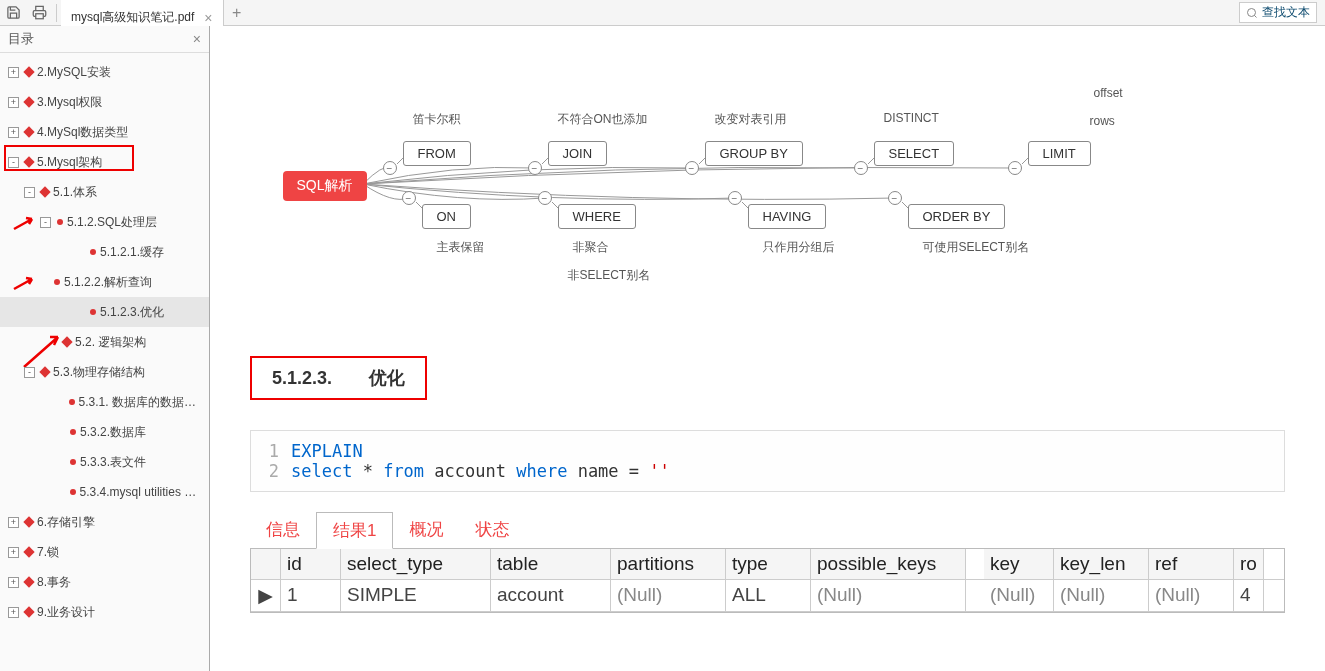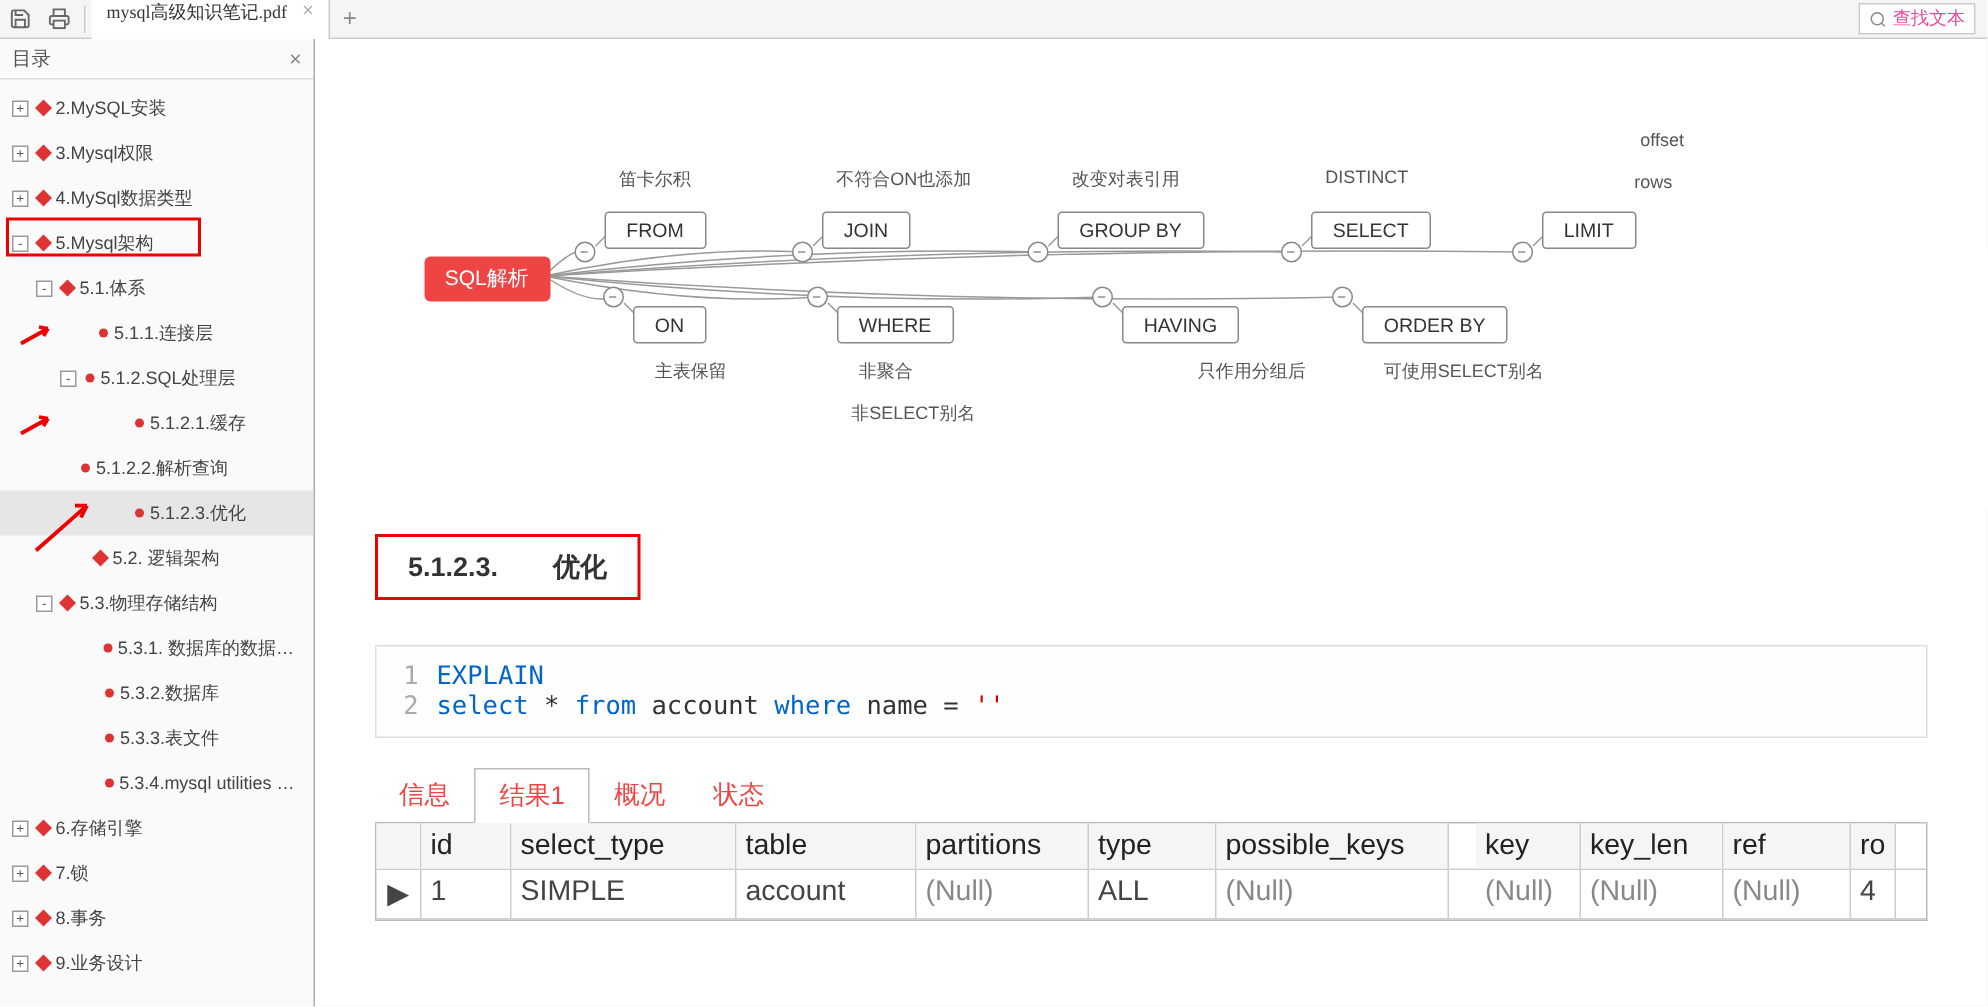--- a/index.html
+++ b/index.html
@@ -2,25 +2,25 @@
 <html><head>
   <meta charset="utf-8">
   <style>
     * { box-sizing: border-box; margin: 0; padding: 0; }
     body { font-family: "Microsoft YaHei", Arial, sans-serif; font-size: 12px; color: #333; background: #fff; overflow: hidden; }
     
     .toolbar { display: flex; align-items: center; height: 26px; border-bottom: 1px solid #ccc; background: #f5f5f5; }
     .toolbar-left { display: flex; align-items: center; }
     .toolbar-icon { display: inline-flex; align-items: center; justify-content: center; width: 22px; height: 22px; cursor: pointer; color: #666; margin: 0 2px; }
     .toolbar-sep { width: 1px; height: 18px; background: #ccc; margin: 0 4px; }
-    .tab { display: flex; align-items: flex-start; padding: 0 10px; height: 26px; background: #fff; border-right: 1px solid #ccc; font-size: 12px; font-family: Liberation Serif, serif; }
+    .tab { display: flex; align-items: flex-end; padding: 0 10px; height: 26px; background: #fff; border-right: 1px solid #ccc; font-size: 12px; }
     .tab-close { margin-left: 10px; color: #999; cursor: pointer; font-size: 14px; }
     .tab-add { display: flex; align-items: center; justify-content: center; width: 26px; color: #888; cursor: pointer; font-size: 16px; }
     .toolbar-right { margin-left: auto; display: flex; align-items: center; padding-right: 8px; }
-    .search-box { display: flex; align-items: center; border: 1px solid #ccc; padding: 1px 6px; background: #fff; font-size: 12px; color: #ec4899; }
+    .search-box { display: flex; align-items: center; border: 1px solid #ccc; padding: 1px 6px; background: #fff; font-size: 12px; color: #0c4a6e; }
     
     .main { display: flex; height: calc(100vh - 26px); }
     
     .sidebar { width: 210px; border-right: 1px solid #aaa; background: #fafafa; display: flex; flex-direction: column; }
     .sidebar-header { display: flex; align-items: center; padding: 4px 8px; font-size: 13px; color: #555; border-bottom: 1px solid #ddd; }
     .sidebar-header-close { margin-left: auto; color: #888; cursor: pointer; font-size: 14px; }
     .toc { flex: 1; overflow-y: auto; padding: 4px 0; position: relative; }
     .toc-item { display: flex; align-items: center; height: 30px; padding-right: 4px; cursor: pointer; white-space: nowrap; position: relative; }
     .toc-expand { display: inline-flex; align-items: center; justify-content: center; width: 11px; height: 11px; border: 1px solid #999; font-size: 9px; line-height: 9px; margin-right: 2px; background: #fff; color: #555; }
     .toc-icon { display: inline-block; width: 10px; height: 10px; margin: 0 4px; }
@@ -135,25 +135,20 @@
           <span class="toc-expand">-</span>
           <span class="toc-icon diamond-red"></span>
           <span class="toc-label">5.Mysql架构</span>
         </div>
         <div class="highlight-box" style="top: 92px; left: 4px; width: 130px; height: 26px;"></div>
         <div class="toc-item" style="padding-left: 24px;">
           <span class="toc-expand">-</span>
           <span class="toc-icon diamond-red"></span>
           <span class="toc-label">5.1.体系</span>
         </div>
-        <div class="toc-item" style="padding-left: 51px;">
-          <span style="width: 11px; display: inline-block;"></span>
-          <span class="toc-icon bullet-red"></span>
-          <span class="toc-label">5.1.1.连接层</span>
-        </div>
         <div class="red-arrow" style="top: 162px; left: 12px;"><svg viewBox="0 0 24 16">
             <path d="M2 14 L20 4 M20 4 L14 3 M20 4 L17 9" stroke="#e00" stroke-width="2.5" fill="none"></path>
           </svg></div>
         <div class="toc-item" style="padding-left: 40px;">
           <span class="toc-expand">-</span>
           <span class="toc-icon bullet-red"></span>
           <span class="toc-label">5.1.2.SQL处理层</span>
         </div>
         <div class="toc-item" style="padding-left: 75px;">
           <span style="width: 11px; display: inline-block;"></span>
@@ -271,21 +266,21 @@
             <div class="mm-connector" style="left: 740px; top: 125px;">−</div>
             <div class="mm-label" style="left: 826px; top: 50px;">offset</div>
             <div class="mm-label" style="left: 822px; top: 78px;">rows</div>
             <div class="mm-node" style="left: 154px; top: 168px;">ON</div>
             <div class="mm-label" style="left: 169px; top: 203px;">主表保留</div>
             <div class="mm-connector" style="left: 134px; top: 155px;">−</div>
             <div class="mm-node" style="left: 290px; top: 168px;">WHERE</div>
             <div class="mm-label" style="left: 305px; top: 203px;">非聚合</div>
             <div class="mm-connector" style="left: 270px; top: 155px;">−</div>
             <div class="mm-node" style="left: 480px; top: 168px;">HAVING</div>
-            <div class="mm-label" style="left: 495px; top: 203px; margin-left: 36px;">只作用分组后</div>
+            <div class="mm-label" style="left: 495px; top: 203px;">只作用分组后</div>
             <div class="mm-connector" style="left: 460px; top: 155px;">−</div>
             <div class="mm-node" style="left: 640px; top: 168px;">ORDER BY</div>
             <div class="mm-label" style="left: 655px; top: 203px;">可使用SELECT别名</div>
             <div class="mm-connector" style="left: 620px; top: 155px;">−</div>
             <div class="mm-label" style="left: 300px; top: 231px;">非SELECT别名</div>
           </div>
       </div>
       
       <div class="section-title">
         <span class="section-title-text">5.1.2.3.</span>

